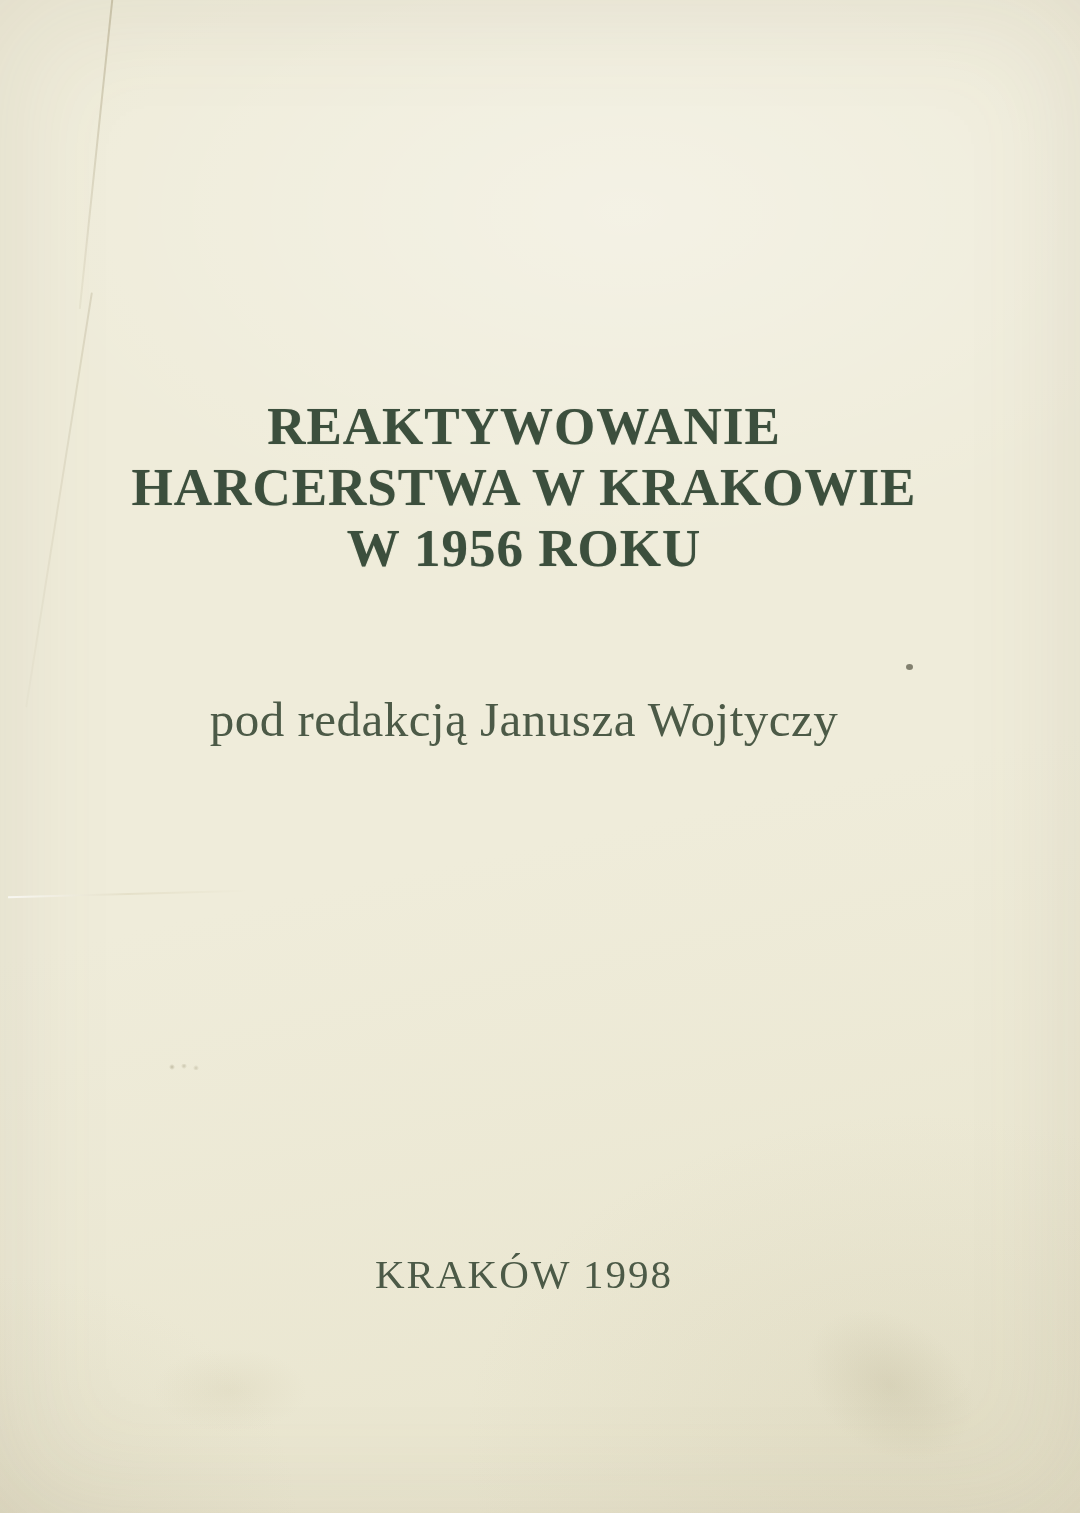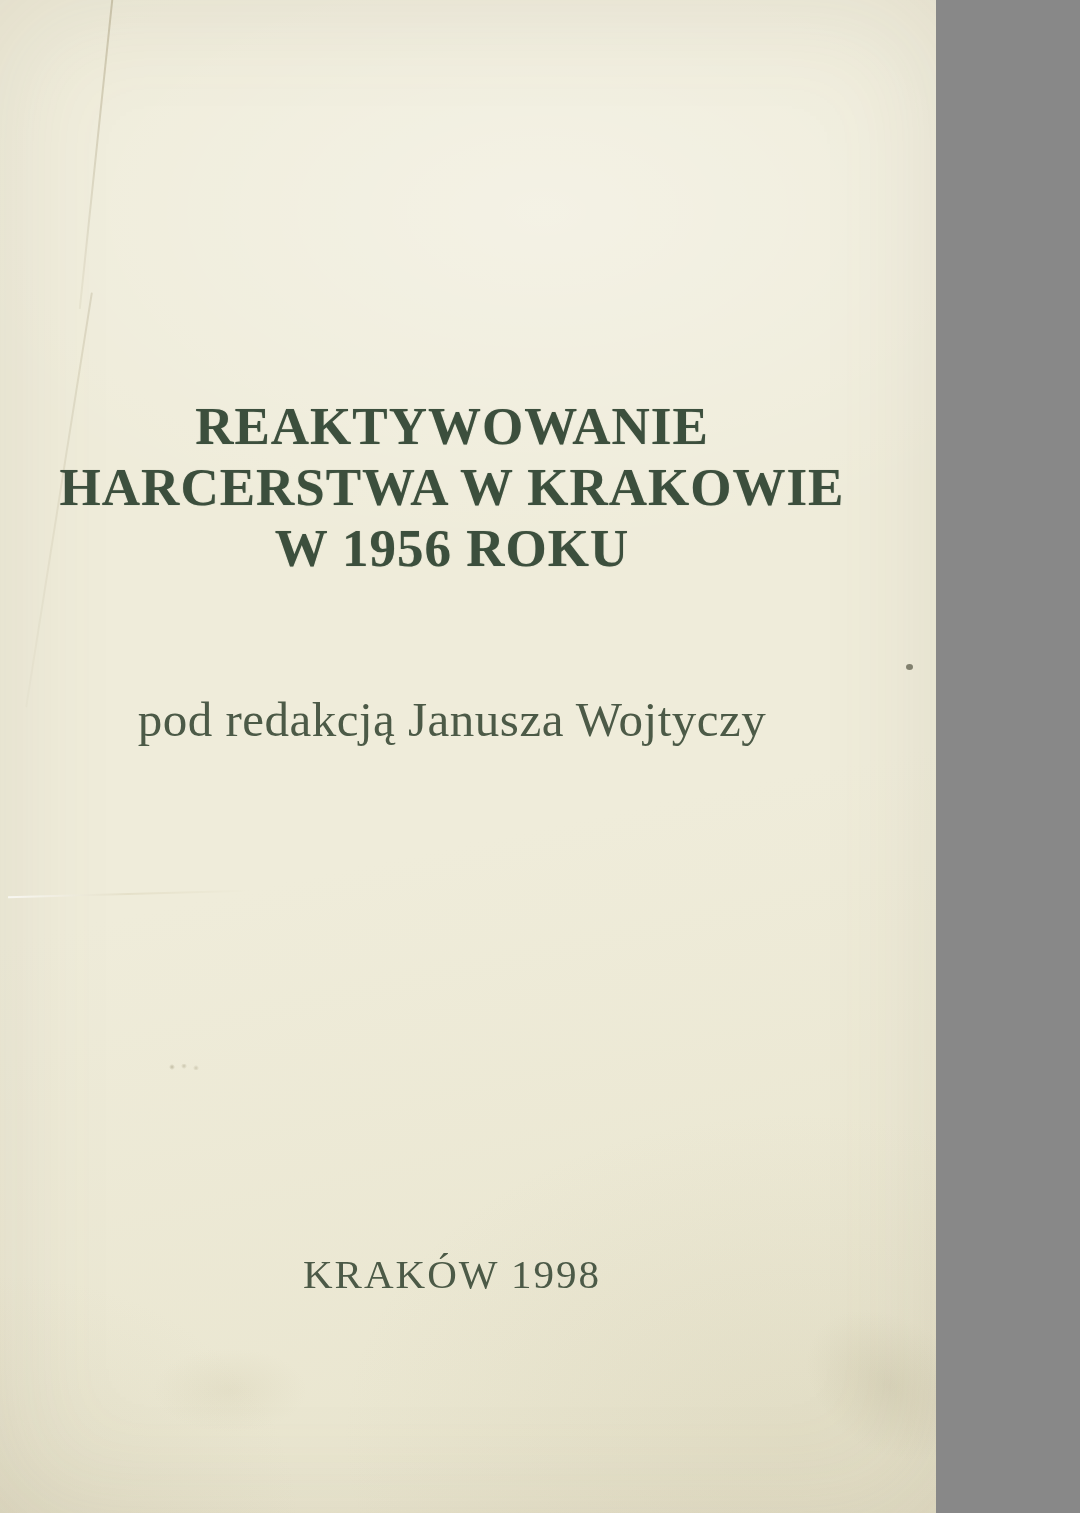--- a/index.html
+++ b/index.html
@@ -2,21 +2,21 @@
 <html style="--background: #efecda; --background_edge: #e8e4cd; --title_text: #3c4f3d; --body_text: #4c5a47;"><head>
 <meta charset="utf-8">
 <style>
   html, body {
     margin: 0;
     padding: 0;
     background: #888;
   }
   .page {
     position: relative;
-    width: 936px;
+    width: 1080px;
     height: 1513px;
     overflow: hidden;
     font-family: "Liberation Serif", "DejaVu Serif", serif;
     background:
       radial-gradient(ellipse 900px 500px at 58% 14%, rgba(255,255,255,0.30), rgba(255,255,255,0) 70%),
       radial-gradient(ellipse 700px 500px at 85% 95%, rgba(190,182,150,0.18), rgba(190,182,150,0) 65%),
       radial-gradient(ellipse 500px 400px at 0% 100%, rgba(180,172,140,0.15), rgba(180,172,140,0) 60%),
       linear-gradient(168deg, var(--background) 0%, var(--background) 55%, var(--background_edge) 100%);
     box-shadow: inset 0 0 120px rgba(120,110,80,0.12);
   }

